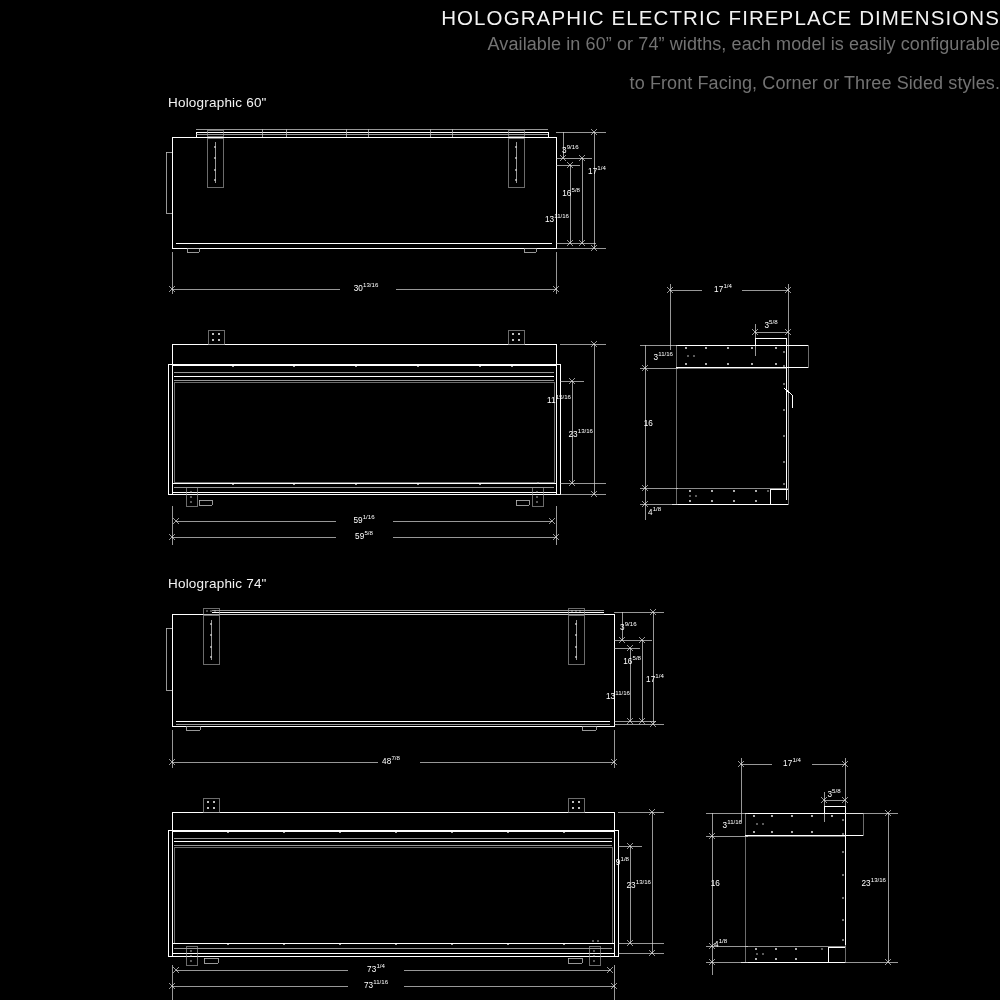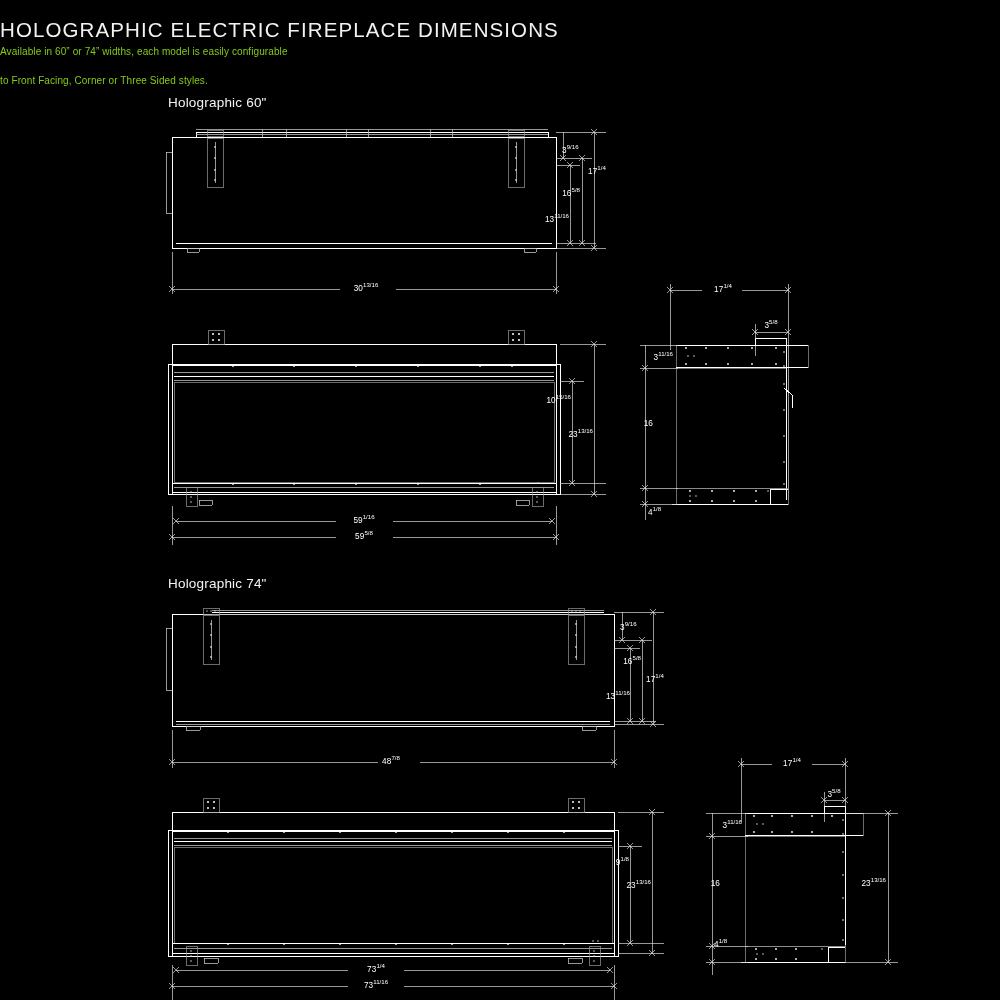--- a/index.html
+++ b/index.html
@@ -18,35 +18,35 @@
   #sheet {
     position: absolute;
     inset: 0;
     width: 1000px;
     height: 1000px;
   }
   
   .header {
     position: absolute;
     left: 0;
-    top: 12px;
+    top: 0;
     width: 1000px;
-    text-align: left;
+    text-align: right;
   }
   .title {
     font-size: 20.5px;
     letter-spacing: 1.1px;
     font-weight: 400;
     margin-top: 6px;
     color: #f2f2f2;
     white-space: nowrap;
   }
   .subtitle-l1, .subtitle-l2 {
-    font-size: 10px;
-    color: #84cc16;
+    font-size: 18px;
+    color: #737373;
     margin-top: 4px;
     letter-spacing: 0.1px;
     white-space: nowrap;
   }
   .subtitle-l2 { margin-top: 18px; }
 
   
   .section-label {
     position: absolute;
     font-size: 13.5px;
@@ -550,21 +550,21 @@
     <span>16</span><sup>5/8</sup>
   </div>
   <div class="dtxt r" style="left:569px; top:220px;">
     <span>13</span><sup>11/16</sup>
   </div>
   <div class="dtxt c" style="left:366px; top:289px;">
     <span>30</span><sup>13/16</sup>
   </div>
 
   <div class="dtxt r" style="left:571px; top:401px;">
-    <span>10</span><sup>15/16</sup>
+    <span>11</span><sup>15/16</sup>
   </div>
   <div class="dtxt r" style="left:593px; top:435px;">
     <span>23</span><sup>13/16</sup>
   </div>
   <div class="dtxt c" style="left:364px; top:521px;">
     <span>59</span><sup>1/16</sup>
   </div>
   <div class="dtxt c" style="left:364px; top:537px;">
     <span>59</span><sup>5/8</sup>
   </div>

